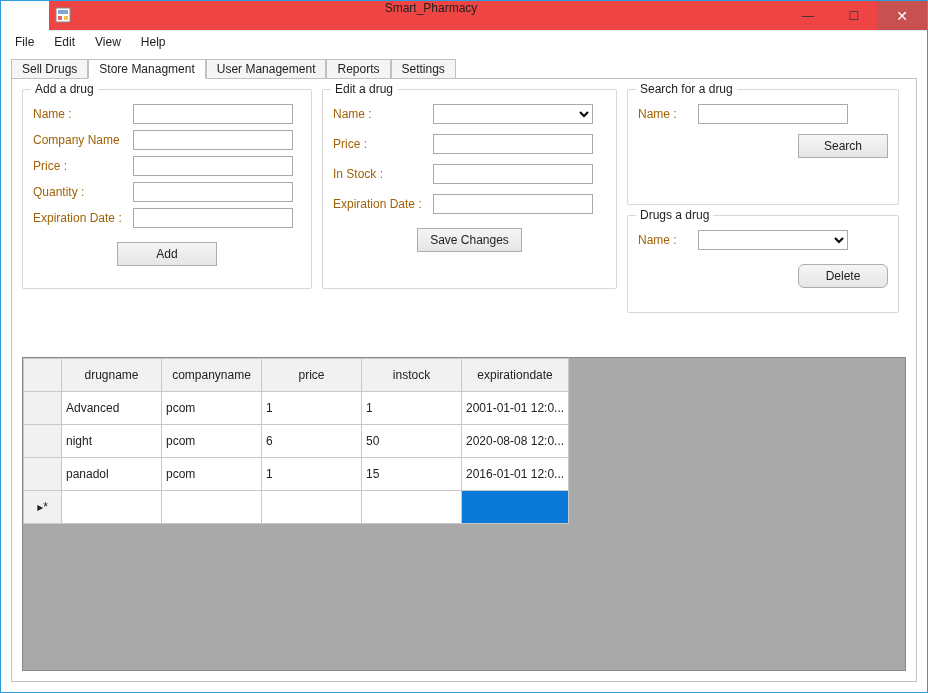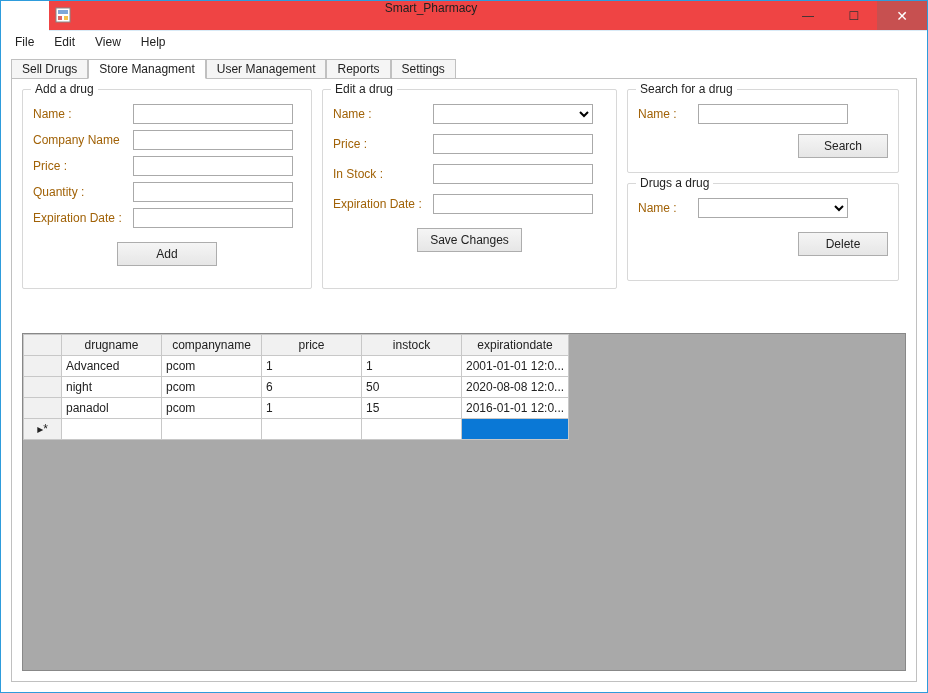--- a/index.html
+++ b/index.html
@@ -106,21 +106,21 @@
     height: 24px; min-width: 100px;
     border: 1px solid #adadad;
     background: linear-gradient(#f5f5f5,#e6e6e6);
     padding: 0 12px;
     color: #222;
     display: inline-flex; align-items: center; justify-content: center;
   }
 
   .gb-add   { width: 290px; height: 200px; }
   .gb-edit  { width: 295px; height: 200px; }
-  .gb-search{ width: 272px; height: 84px; }
+  .gb-search{ width: 272px; height: 116px; }
   .gb-delete{ width: 272px; height: 98px; margin-top: 10px; }
 
   .right-column { display: flex; flex-direction: column; }
 
   .btn-row { display: flex; justify-content: center; margin-top: 14px; }
   .btn-row.right { justify-content: flex-end; }
 
   .grid-container {
     margin-top: 12px;
     flex: 1;
@@ -129,21 +129,21 @@
     overflow: hidden;
     position: relative;
   }
   table.datagrid {
     border-collapse: collapse;
     background: #fff;
     table-layout: fixed;
   }
   table.datagrid th, table.datagrid td {
     border: 1px solid #c8c8c8;
-    height: 21px;
+    height: 33px;
     padding: 0 4px;
     text-align: left;
     font-weight: normal;
     color: #222;
     overflow: hidden; white-space: nowrap; text-overflow: ellipsis;
   }
   table.datagrid th {
     background: #f1f1f1;
     text-align: center;
   }
@@ -258,21 +258,21 @@
             </div>
           </div>
 
           <div class="groupbox gb-delete">
             <div class="legend">Drugs a drug</div>
             <div class="field-grid" style="grid-template-columns:60px 150px;">
               <label>Name :</label>
               <select></select>
             </div>
             <div class="btn-row right" style="margin-top:14px;">
-              <button class="btn" style="min-width:90px;">Delete</button>
+              <button class="btn" style="min-width:90px;border-radius:6px;">Delete</button>
             </div>
           </div>
         </div>
 
       </div>
 
       <div class="grid-container">
         <table class="datagrid">
           <thead>
             <tr>

